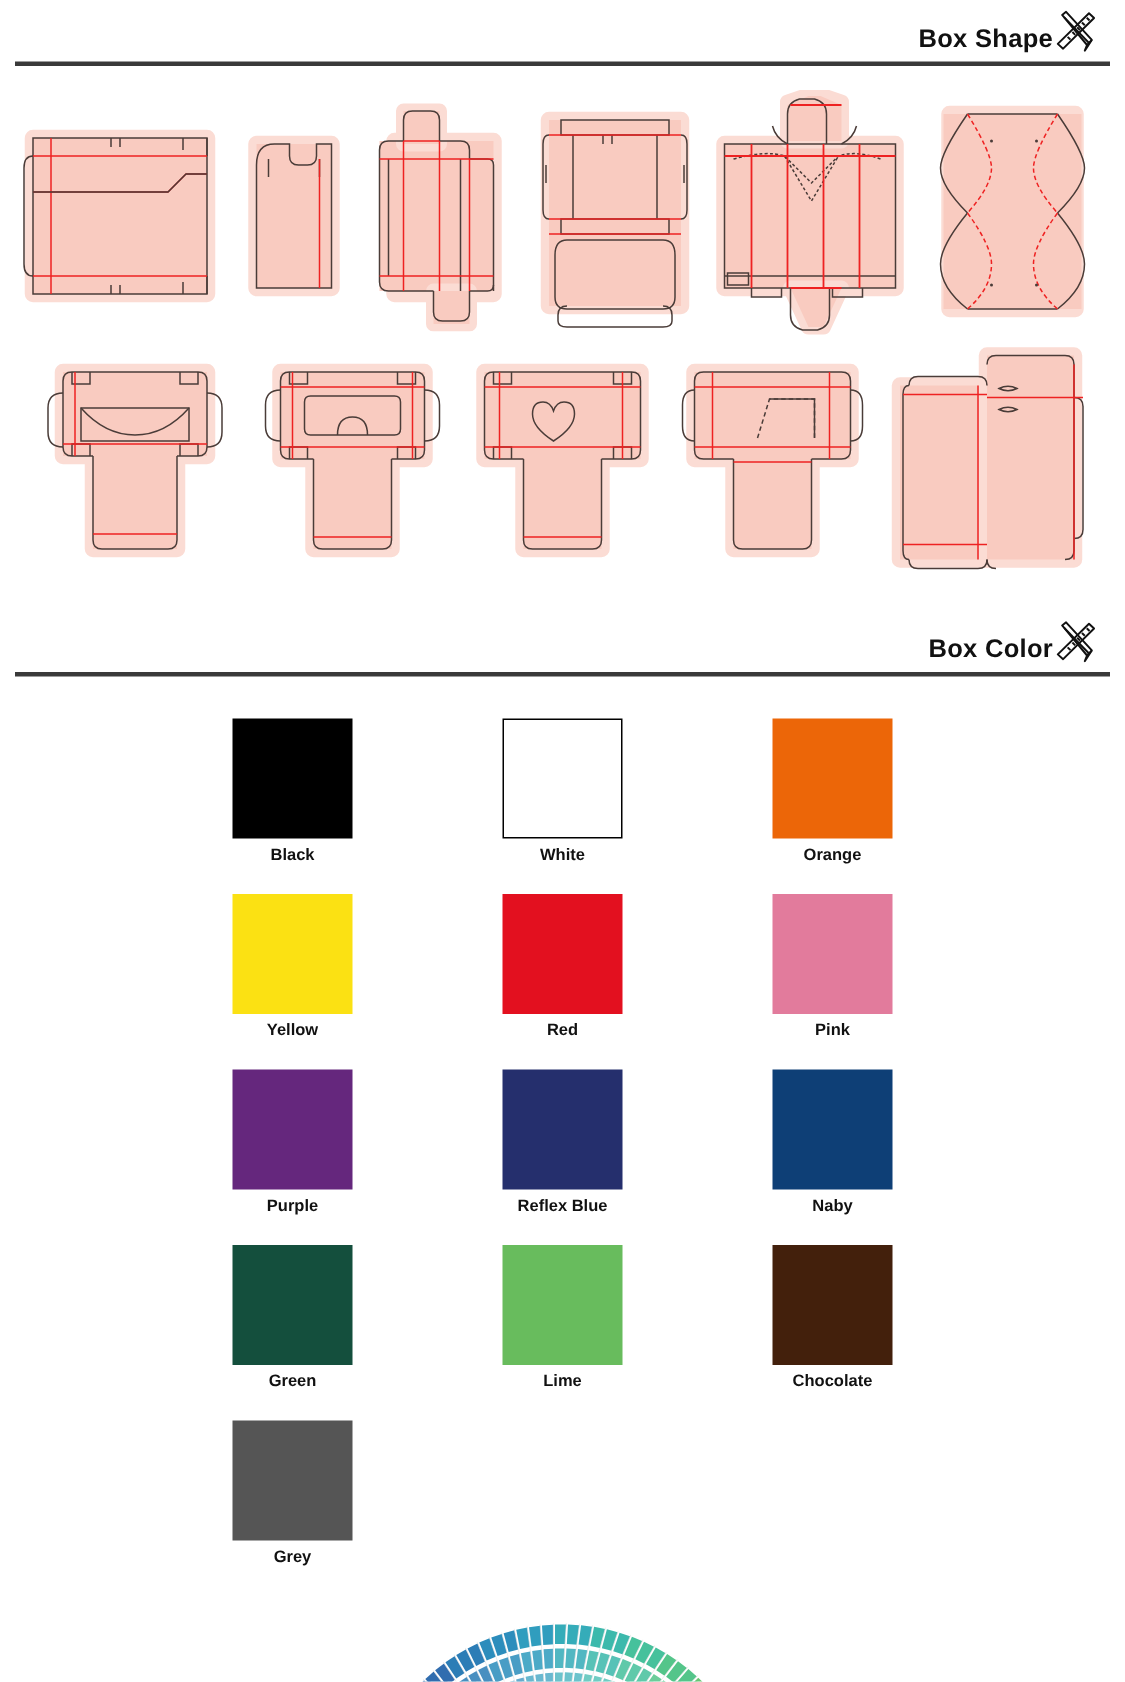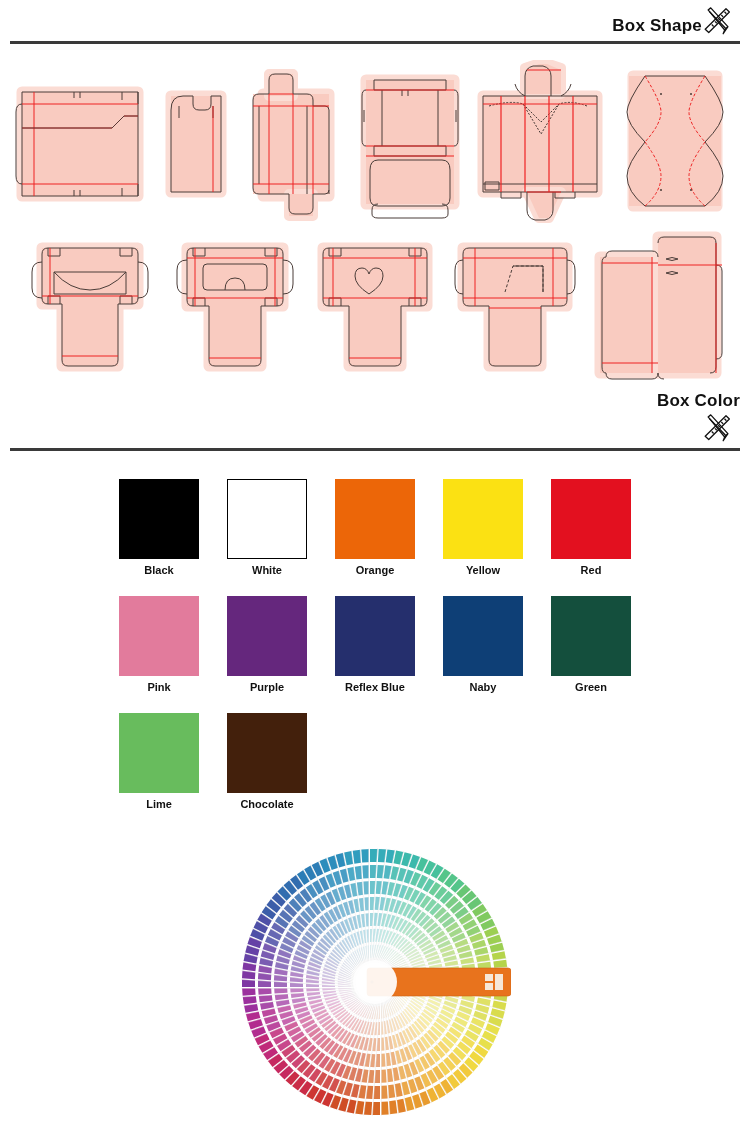--- a/index.html
+++ b/index.html
@@ -60,21 +60,21 @@
     justify-content: center;
   }
   .shape-cell svg { display: block; }
 
   
   .color-grid {
     width: 540px;
     margin: 0 auto;
     padding-top: 28px;
     display: grid;
-    grid-template-columns: repeat(5, 1fr);
+    grid-template-columns: repeat(3, 1fr);
     grid-row-gap: 20px;
   }
   .swatch-cell {
     display: flex;
     flex-direction: column;
     align-items: center;
   }
   .swatch-box {
     width: 80px;
     height: 80px;
@@ -399,21 +399,21 @@
           <path d="M12 132 h56"></path>
           <path d="M62 26 v116"></path>
           <path d="M68 34 h64"></path>
           <path d="M126 12 v130"></path>
         </g>
       </svg>
     </div>
   </div>
 </div>
 
-<div class="section-header" style="margin-top:16px;flex-direction:column;">
+<div class="section-header" style="margin-top:16px;">
   <div class="section-title">Box Color</div>
   <div class="header-icon">
     <svg viewBox="0 0 32 32" width="30" height="30">
       <g fill="none" stroke="#111" stroke-width="1.4" stroke-linejoin="round">
         <path d="M6.5 4.2 L9.3 2.0 L27.6 22.0 L24.2 25.6 Z"></path>
         <path d="M24.2 25.6 L22.6 29.6 L27.6 22.0"></path>
         <path d="M8.0 6.0 L25.6 24.2"></path>
         <path d="M25.6 3.0 L29.2 6.4 L7.2 28.2 L3.4 24.8 Z"></path>
         <path d="M24.0 6.2 L26.0 8.2"></path>
         <path d="M20.6 9.6 L22.6 11.6"></path>
@@ -467,20 +467,24 @@
       <div class="swatch-label">Green</div>
     </div>
     <div class="swatch-cell">
       <div class="swatch-box" style="background: rgb(104, 188, 93);"></div>
       <div class="swatch-label">Lime</div>
     </div>
     <div class="swatch-cell">
       <div class="swatch-box" style="background: rgb(67, 32, 12);"></div>
       <div class="swatch-label">Chocolate</div>
     </div>
+    <div class="swatch-cell">
+      <div class="swatch-box" style="background: rgb(85, 85, 85);"></div>
+      <div class="swatch-label">Grey</div>
+    </div>
   </div>
 
 <div class="fan-wrap">
   <div class="fan">
     <svg width="272" height="272" viewBox="0 0 272 272" id="fan-svg">
       <defs>
         <clipPath id="fanclip">
             <circle cx="136" cy="136" r="134"></circle>
           </clipPath>
       </defs>

